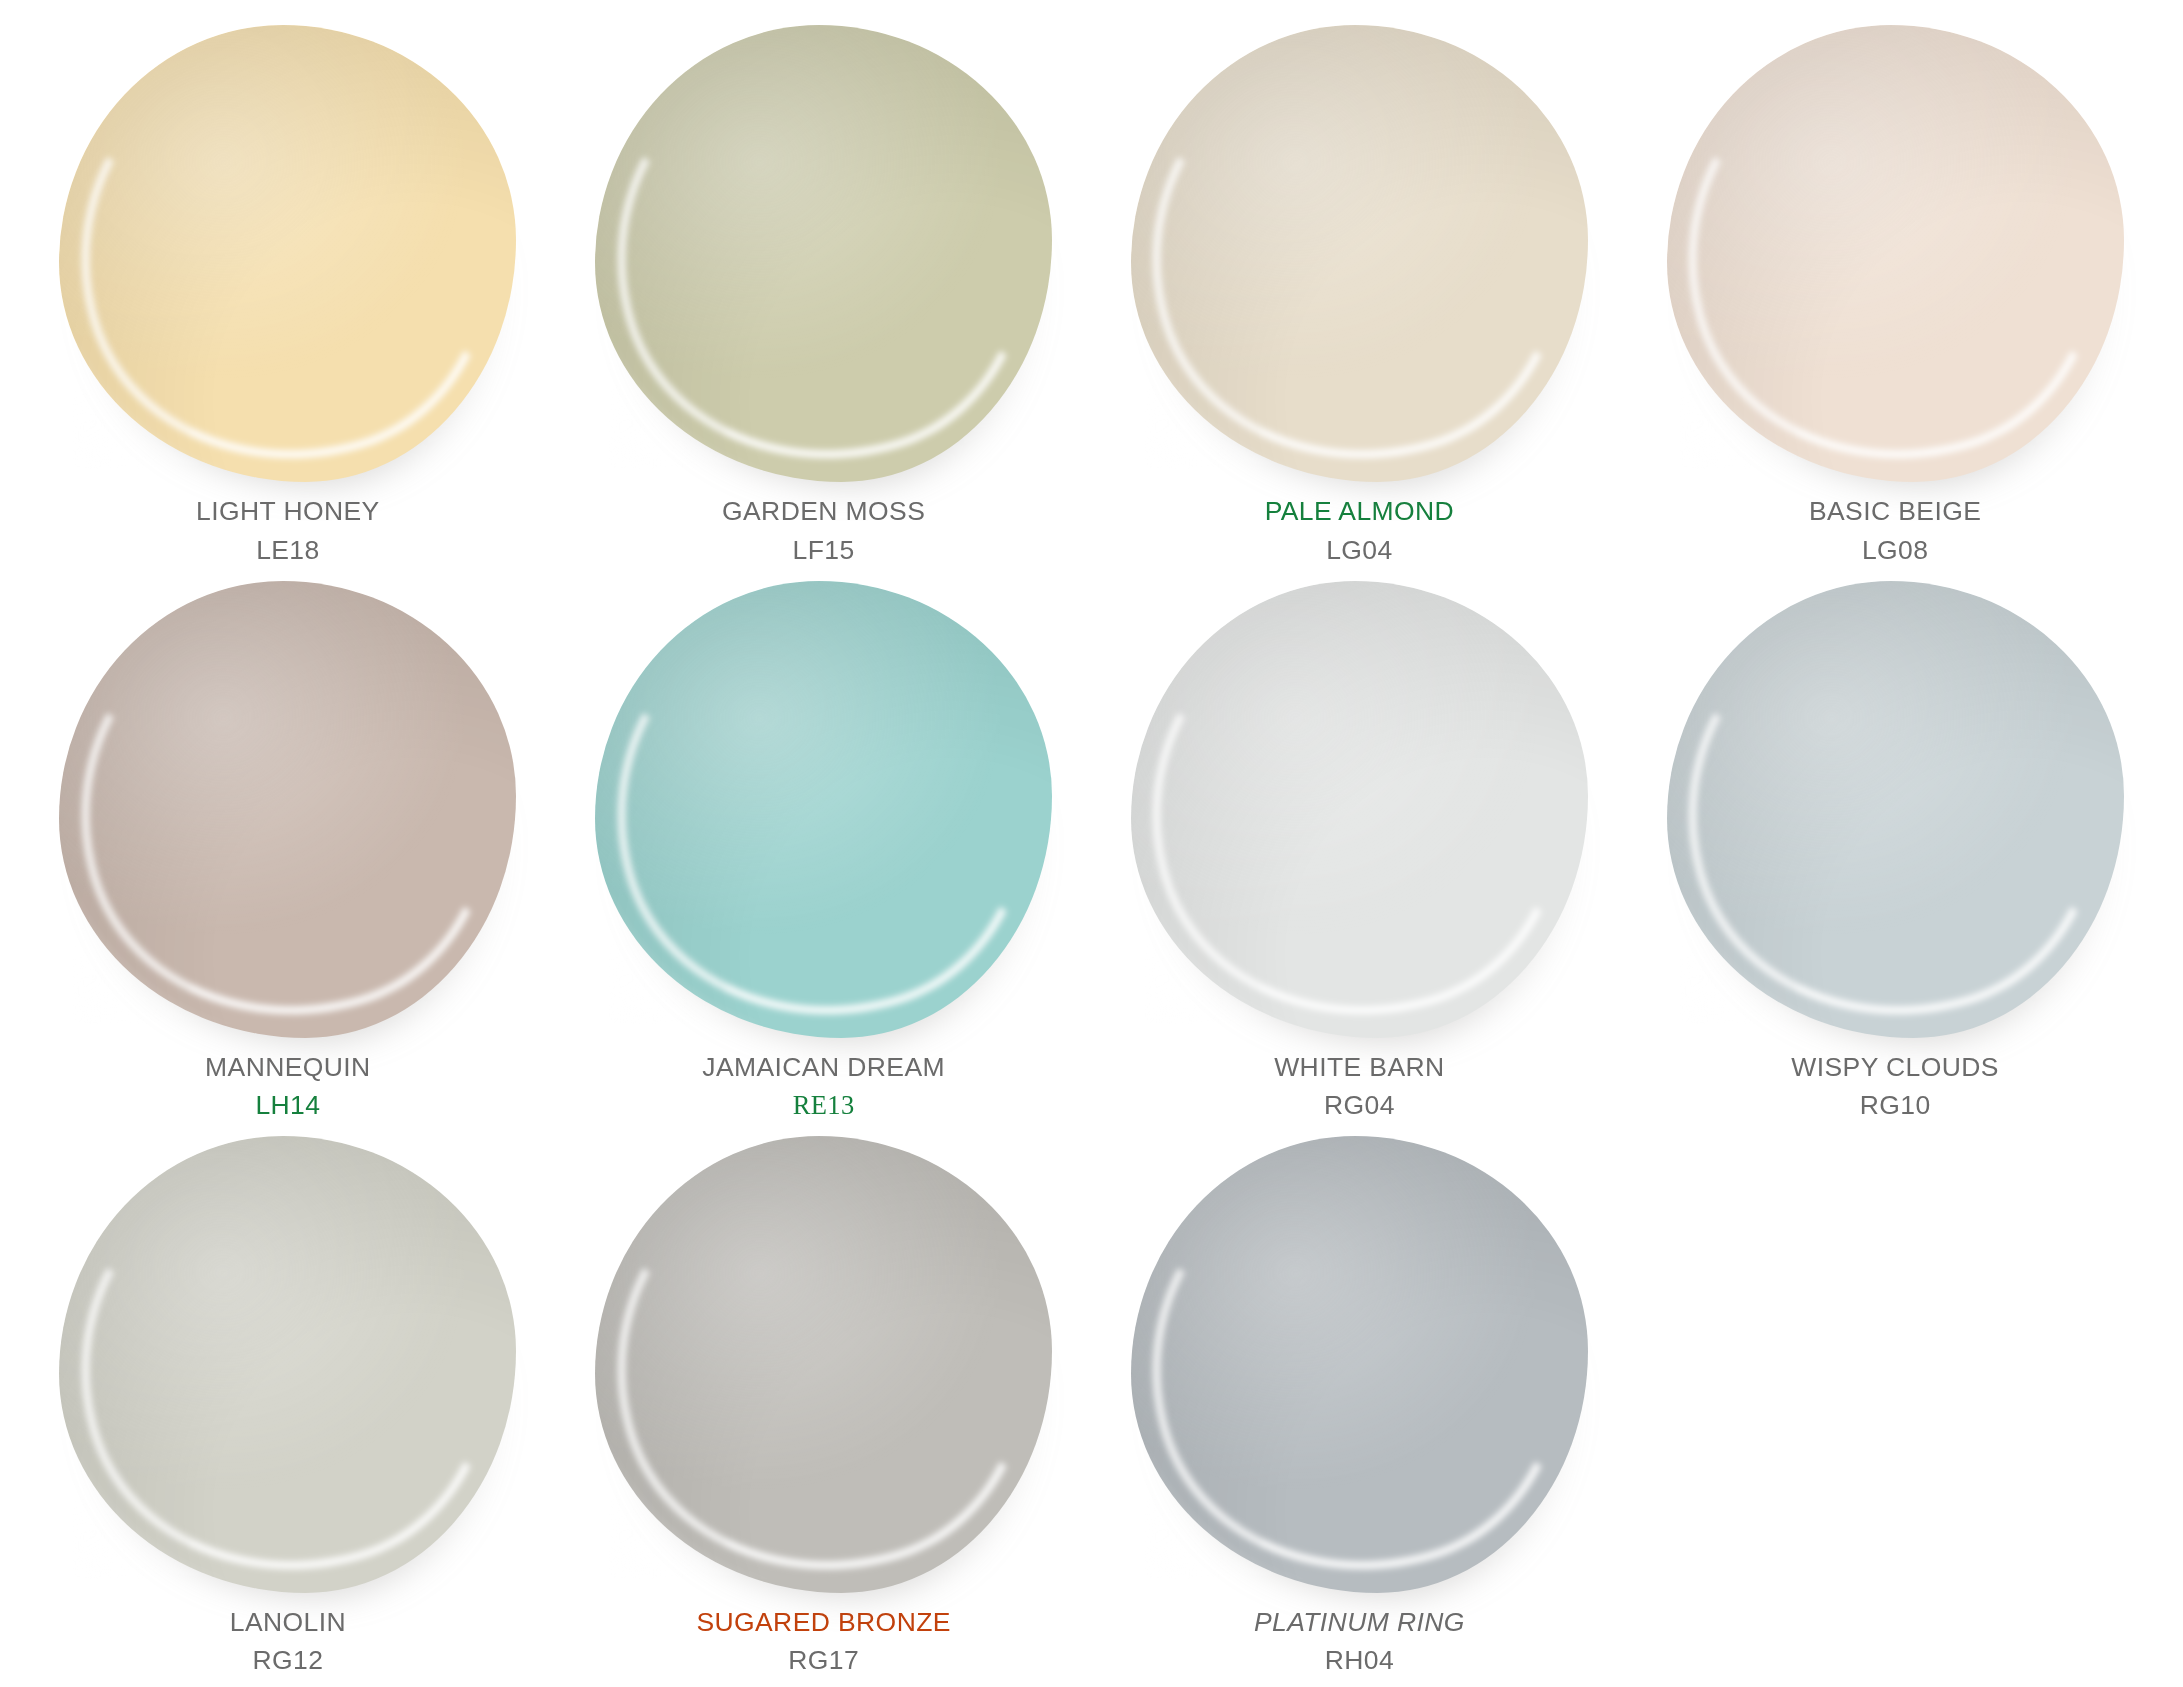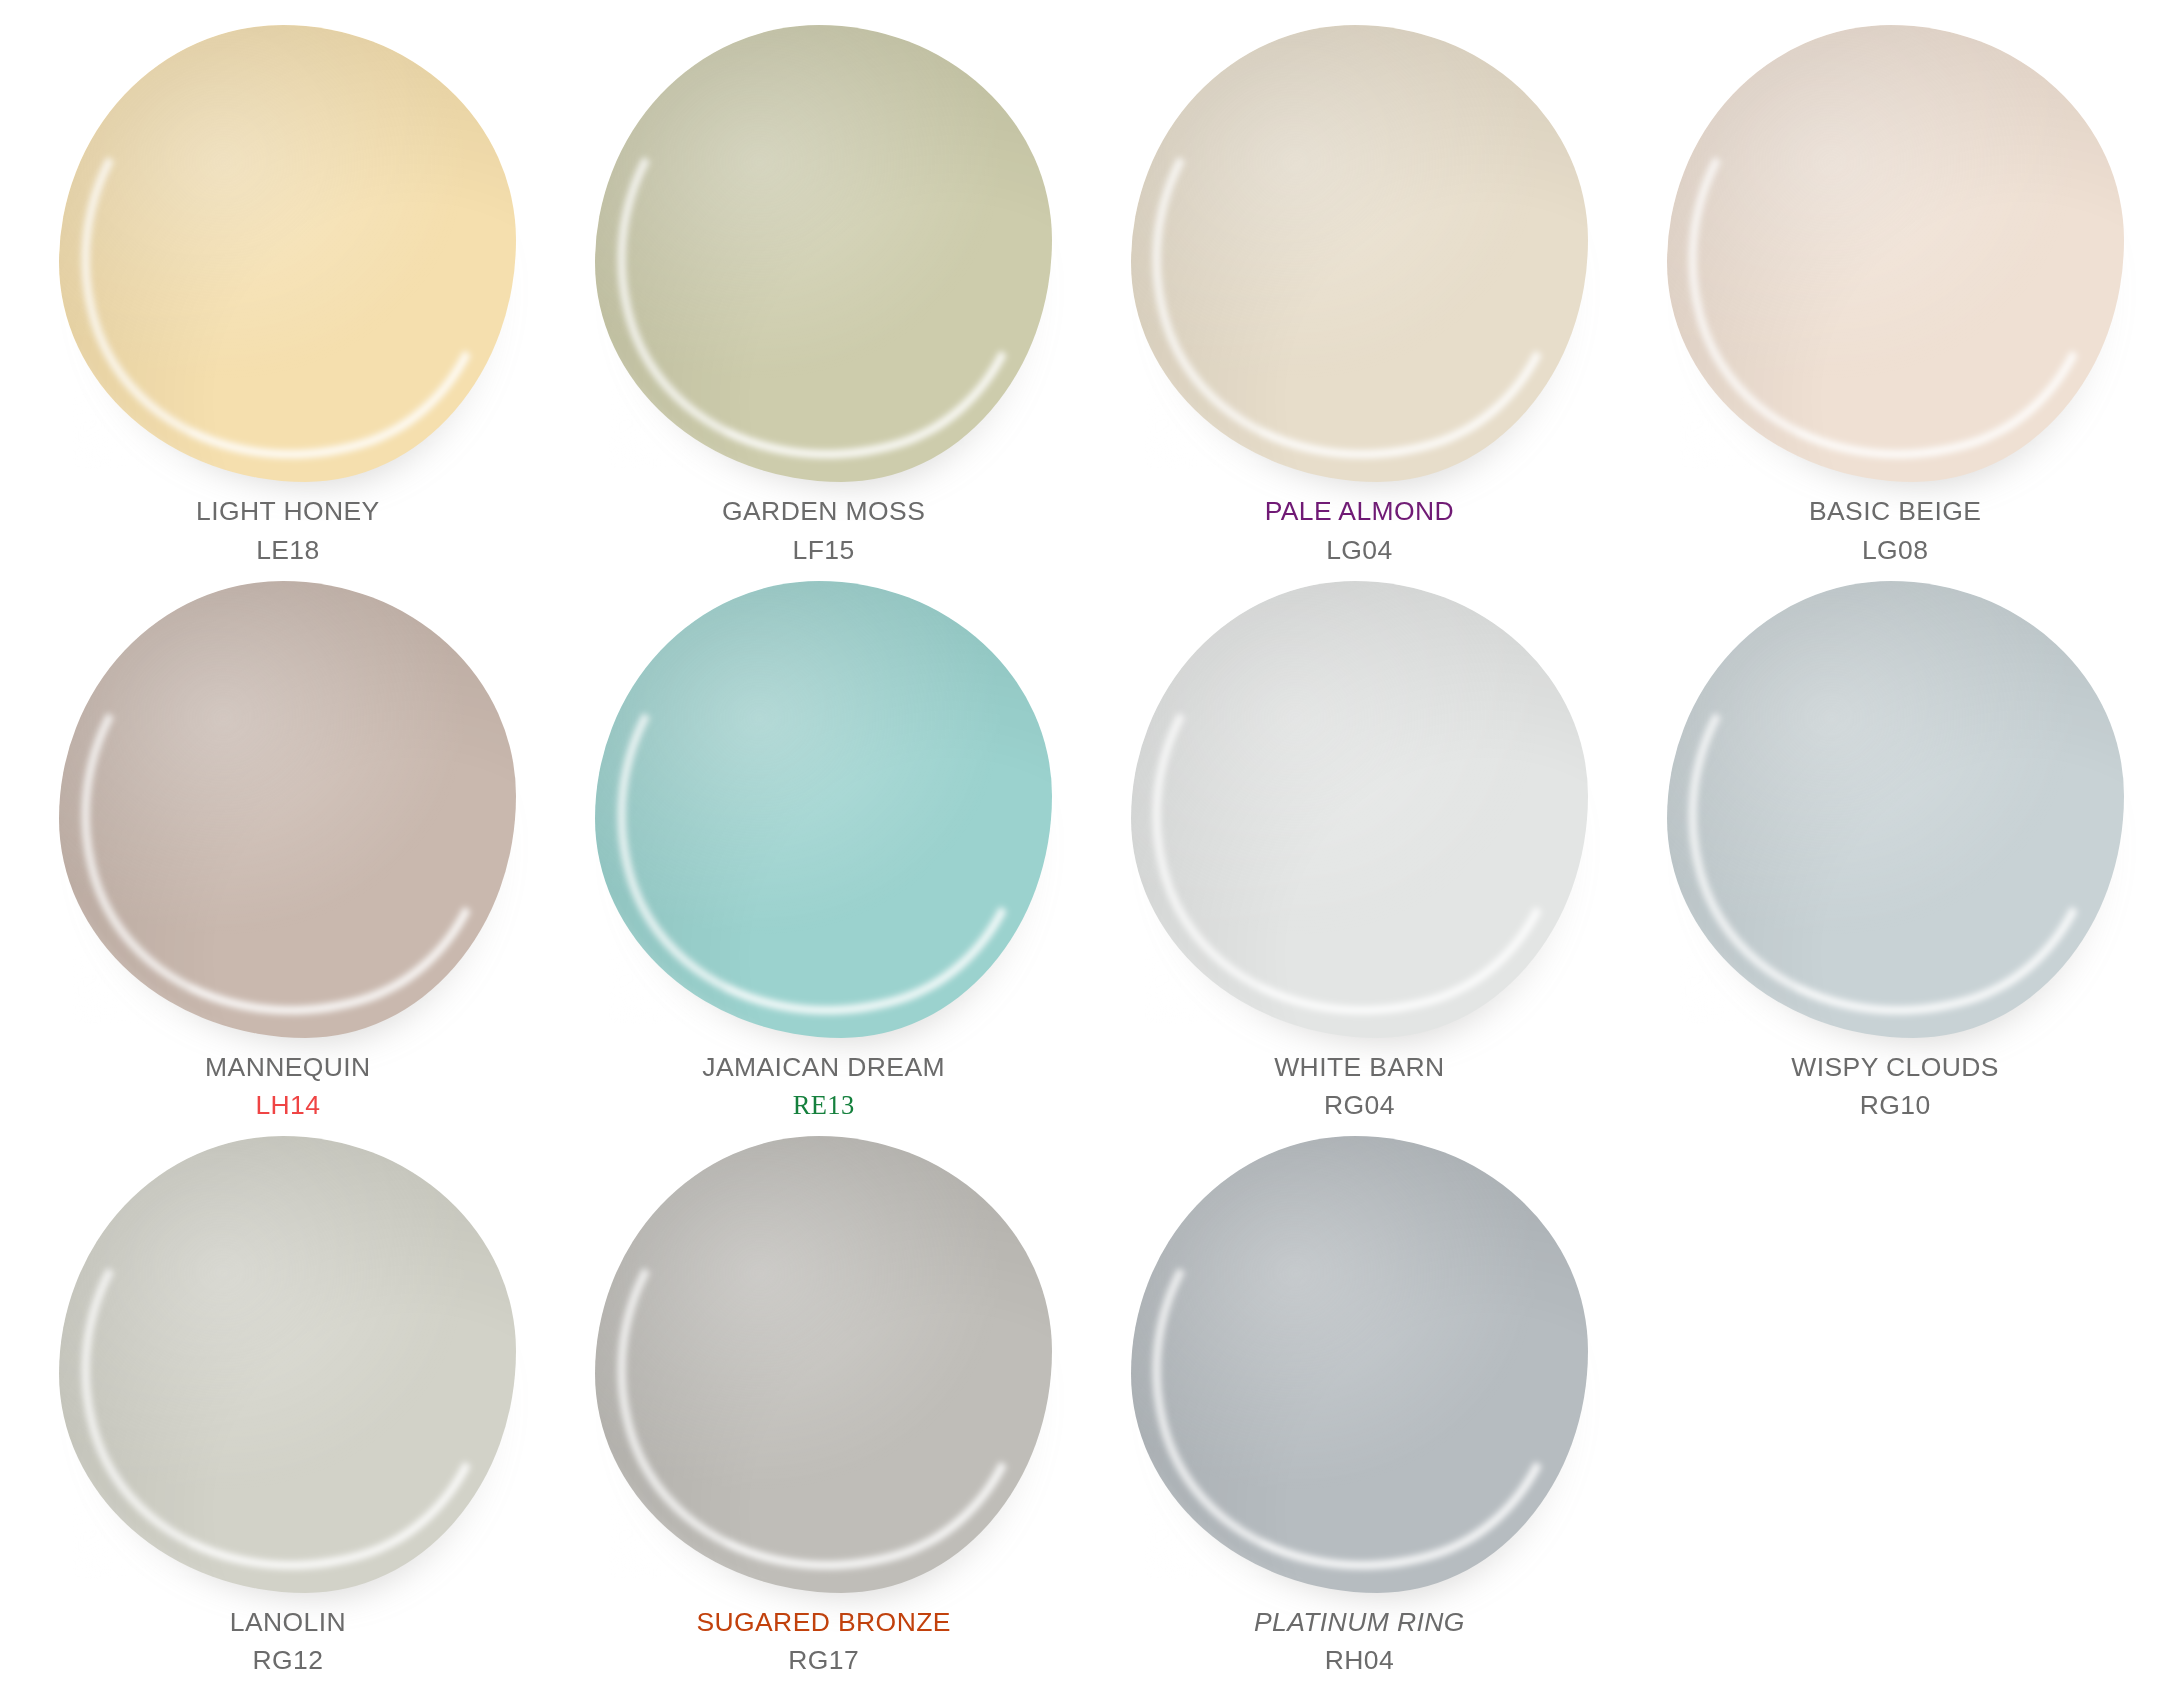--- a/index.html
+++ b/index.html
@@ -191,21 +191,21 @@
       <div class="blob-wrap">
         <div class="blob-shadow"></div>
         <div class="blob-body" style="--c: #e7ddca;">
           <div class="blob-shade"></div>
           <div class="blob-edge"></div>
         </div>
         <div class="blob-rim"></div>
         <div class="blob-arc"></div>
       </div>
       <div class="swatch-caption">
-        <div class="swatch-name" style="color: #701a75;">PALE ALMOND</div>
+        <div class="swatch-name" style="color: #15803d;">PALE ALMOND</div>
         <div class="swatch-code" style="color: rgb(107, 107, 107);">LG04</div>
       </div>
     </div>
     <div class="swatch-cell">
       <div class="blob-wrap">
         <div class="blob-shadow"></div>
         <div class="blob-body" style="--c: #efe0d3;">
           <div class="blob-shade"></div>
           <div class="blob-edge"></div>
         </div>
@@ -222,21 +222,21 @@
         <div class="blob-shadow"></div>
         <div class="blob-body" style="--c: #c9b8ae;">
           <div class="blob-shade"></div>
           <div class="blob-edge"></div>
         </div>
         <div class="blob-rim"></div>
         <div class="blob-arc"></div>
       </div>
       <div class="swatch-caption">
         <div class="swatch-name" style="color: rgb(107, 107, 107);">MANNEQUIN</div>
-        <div class="swatch-code" style="color: #ef4444;">LH14</div>
+        <div class="swatch-code" style="color: #15803d;">LH14</div>
       </div>
     </div>
     <div class="swatch-cell">
       <div class="blob-wrap">
         <div class="blob-shadow"></div>
         <div class="blob-body" style="--c: #9bd2ce;">
           <div class="blob-shade"></div>
           <div class="blob-edge"></div>
         </div>
         <div class="blob-rim"></div>

